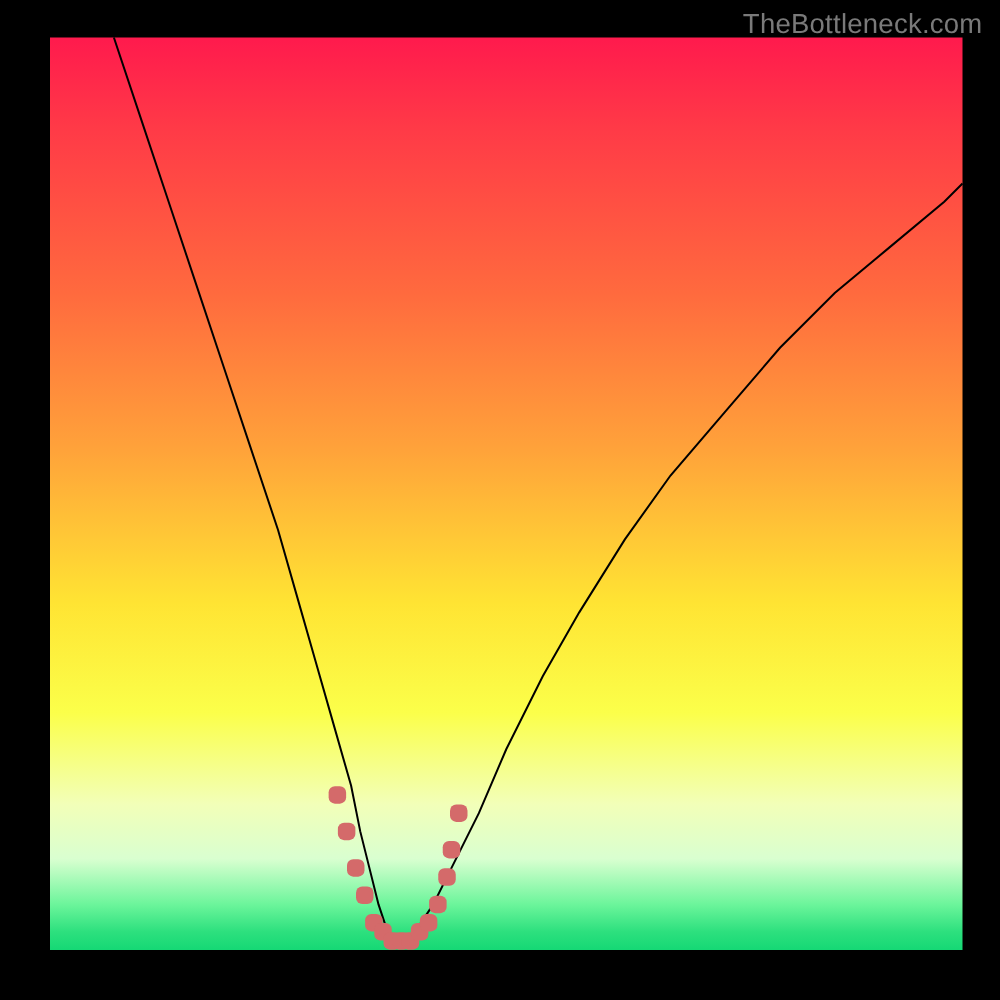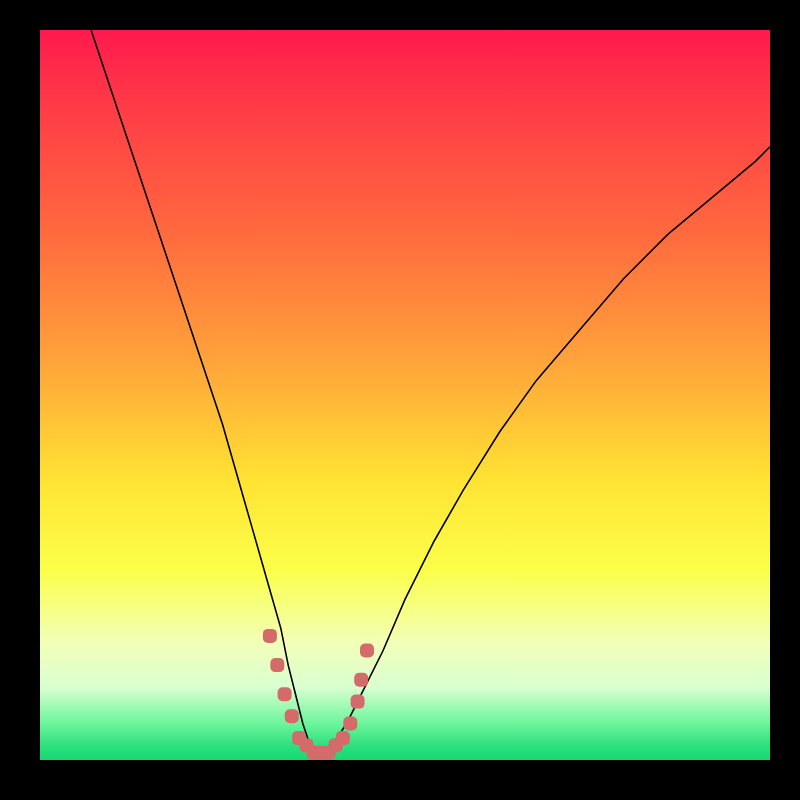--- a/index.html
+++ b/index.html
@@ -66,20 +66,21 @@
   }
   .marker {
     fill: #d46a6a;
     stroke: none;
   }
 </style>
 </head>
 <body>
 
 <div class="frame">
+  <div class="watermark">TheBottleneck.com</div>
   <div class="plot"></div>
   <svg class="overlay" viewBox="0 0 730 730" preserveAspectRatio="none">
     <path id="curve-path" class="curve" d="M51.1 0.0 L73.0 65.7 L94.9 131.4 L116.8 197.1 L138.7 262.8 L160.6 328.5 L182.5 394.2 L197.1 445.3 L211.7 496.4 L226.3 547.5 L240.9 598.6 L248.2 635.1 L255.5 664.3 L262.8 693.5 L270.1 715.4 L277.4 722.7 L284.7 722.7 L292.0 715.4 L306.6 693.5 L321.2 664.3 L343.1 620.5 L365.0 569.4 L394.2 511.0 L423.4 459.9 L459.9 401.5 L496.4 350.4 L540.2 299.3 L584.0 248.2 L627.8 204.4 L671.6 167.9 L715.4 131.4 L730.0 116.8"></path>
     <g id="markers">
         <rect x="222.9" y="598.9" width="14" height="14" rx="5" ry="5" class="marker"></rect>
         <rect x="230.3" y="628.1" width="14" height="14" rx="5" ry="5" class="marker"></rect>
         <rect x="237.6" y="657.3" width="14" height="14" rx="5" ry="5" class="marker"></rect>
         <rect x="244.8" y="679.2" width="14" height="14" rx="5" ry="5" class="marker"></rect>
         <rect x="252.1" y="701.1" width="14" height="14" rx="5" ry="5" class="marker"></rect>
         <rect x="259.4" y="708.4" width="14" height="14" rx="5" ry="5" class="marker"></rect>

